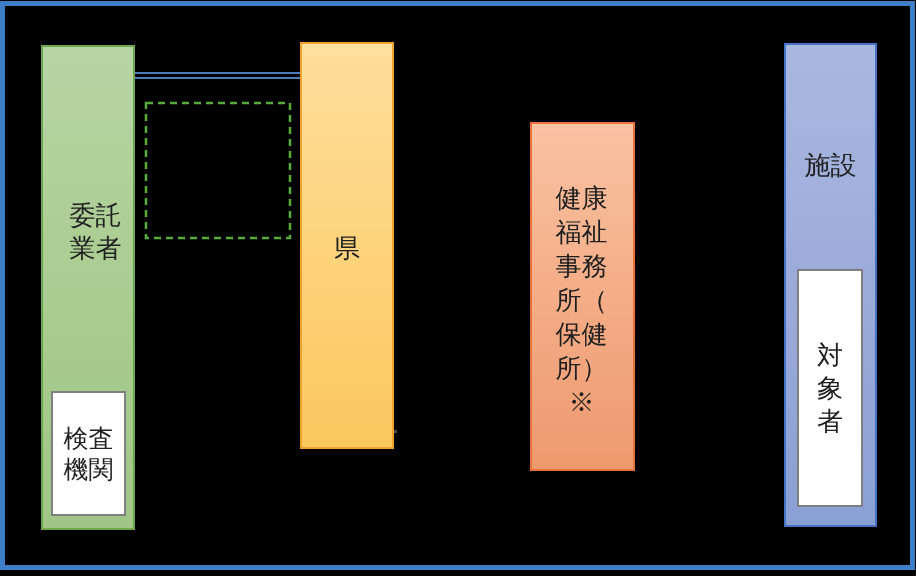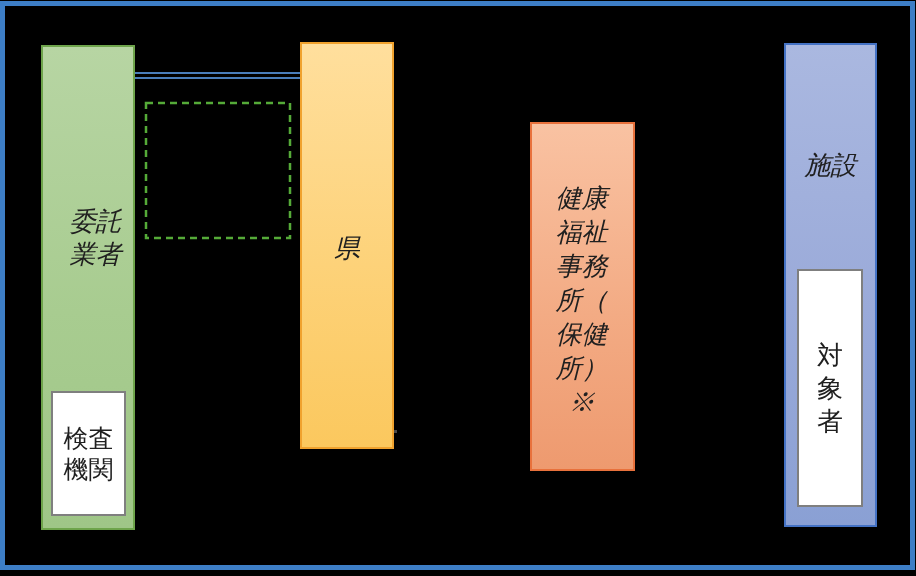--- a/index.html
+++ b/index.html
@@ -20,28 +20,27 @@
   .bar{
     position:absolute;
     box-sizing:border-box;
   }
   .bar-label{
     position:absolute;left:0;right:0;
     text-align:center;
     white-space:pre-line;
     font-size:26px;
     color:#202020;
-    font-style:italic;
   }
   .bar-contractor{
     left:41px;top:45px;width:94px;height:485px;
     background:linear-gradient(#b7d5a3,#a8cc90 55%,#9fc687);
     border:2px solid #6ea44b;
   }
-  .bar-contractor .bar-label{top:158px;line-height:33px;margin-left:15px;}
+  .bar-contractor .bar-label{top:152px;line-height:33px;margin-left:15px;}
   .bar-prefecture{
     left:300px;top:42px;width:94px;height:407px;
     background:linear-gradient(#ffdf9d,#fdd279 55%,#fbc85e);
     border:2px solid #f0a22e;
   }
   .bar-prefecture .bar-label{top:187px;line-height:34px;}
   .bar-health{
     left:530px;top:122px;width:105px;height:349px;
     background:linear-gradient(#f9c2a2,#f3ab84 55%,#ee9a6f);
     border:2px solid #e8713c;

